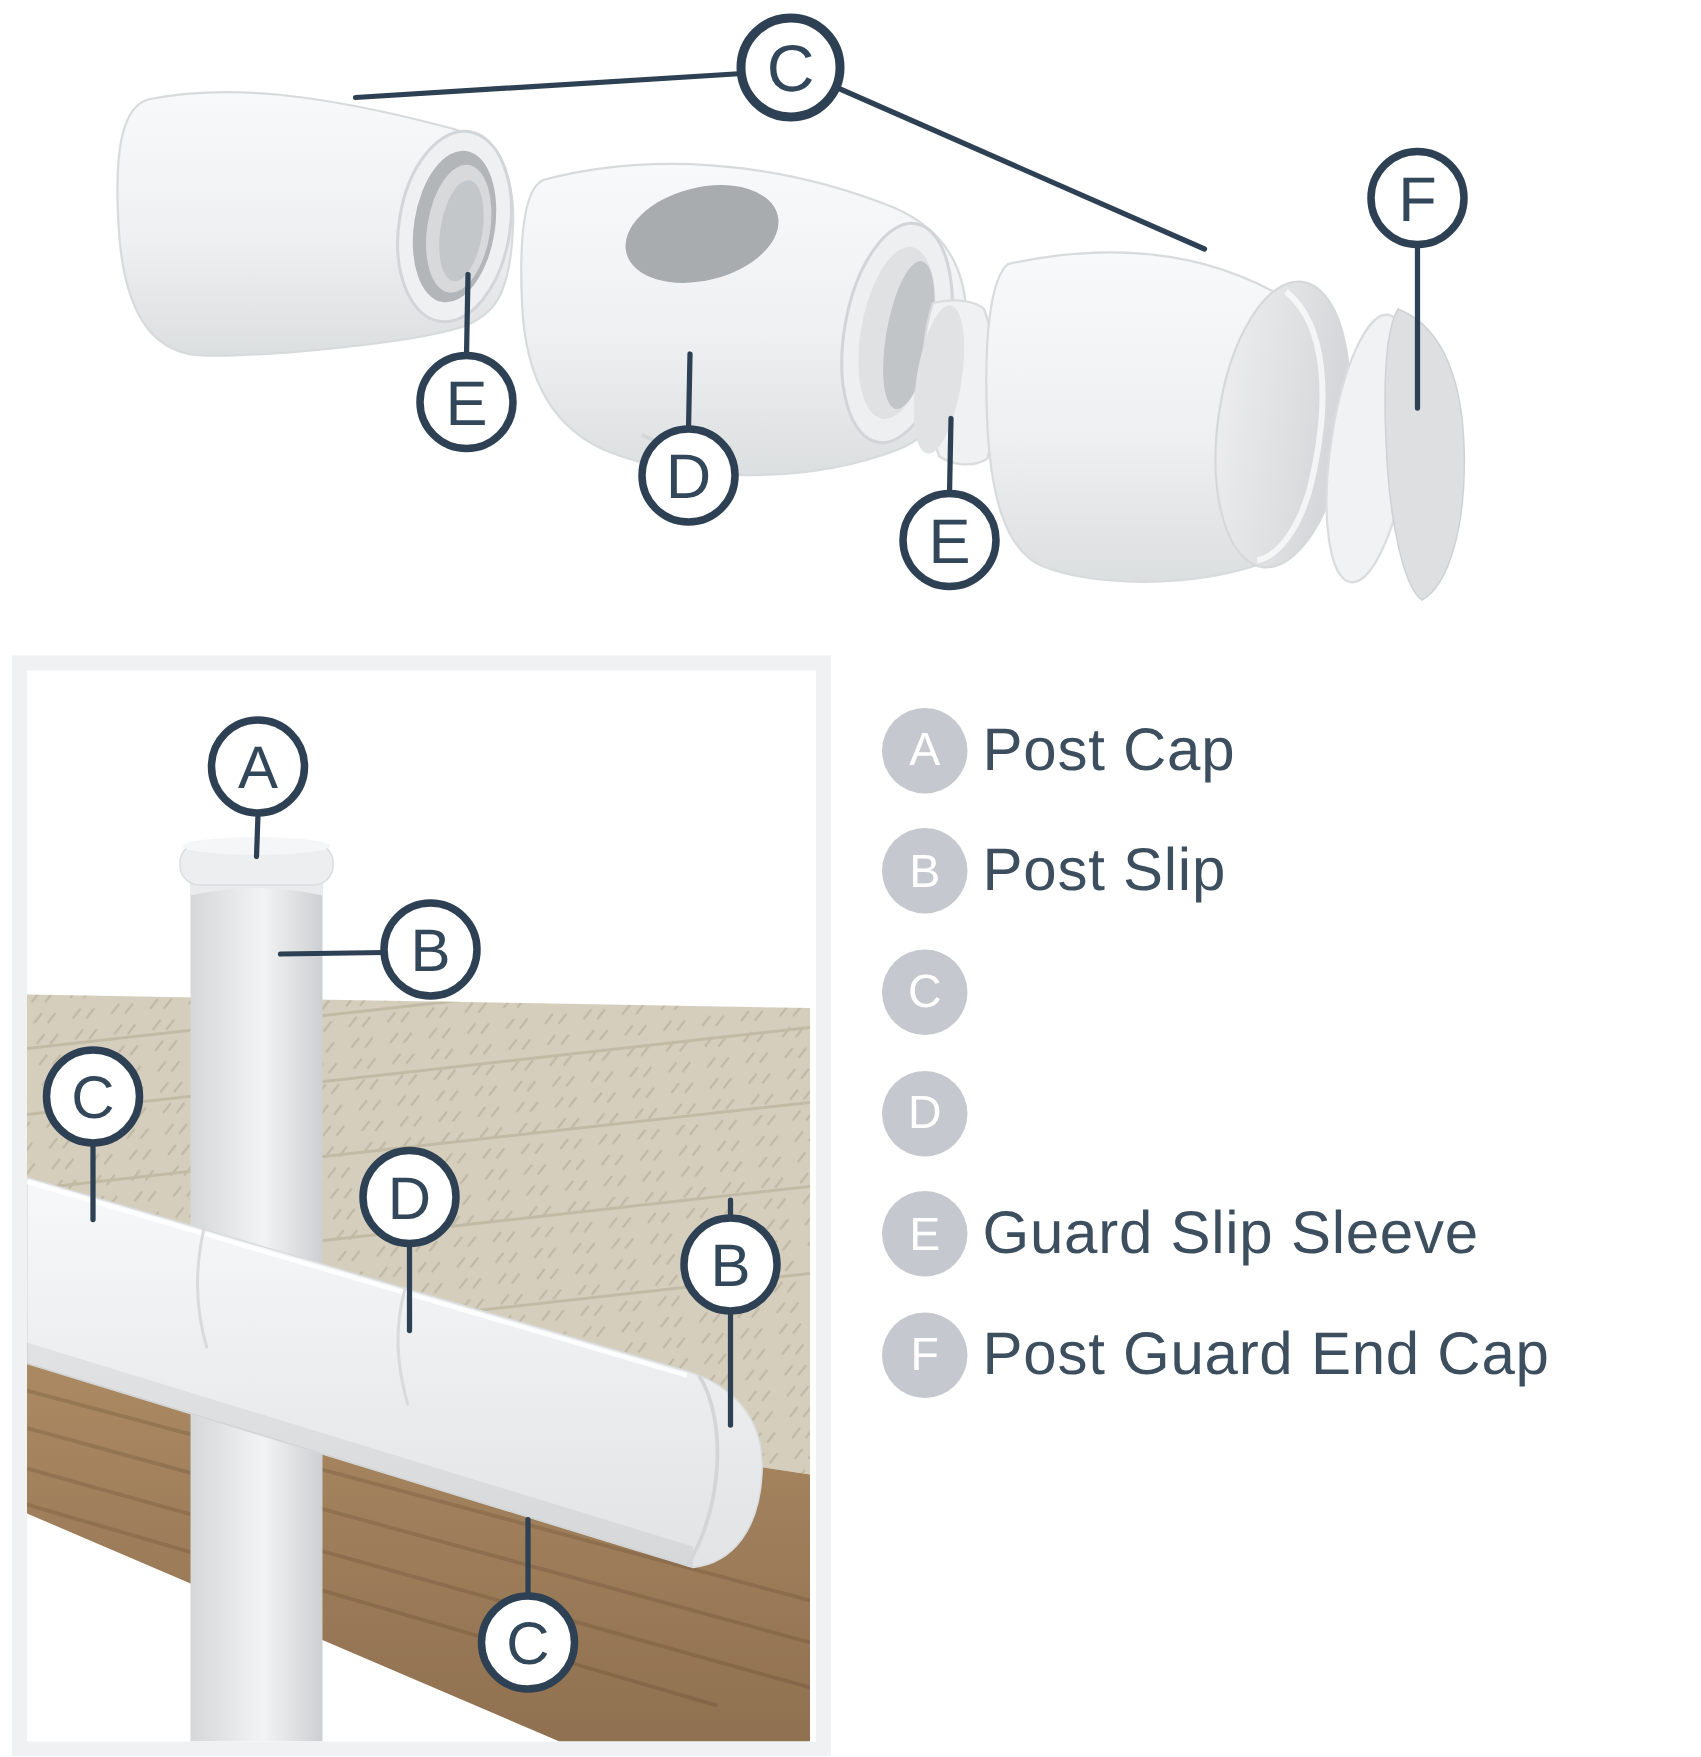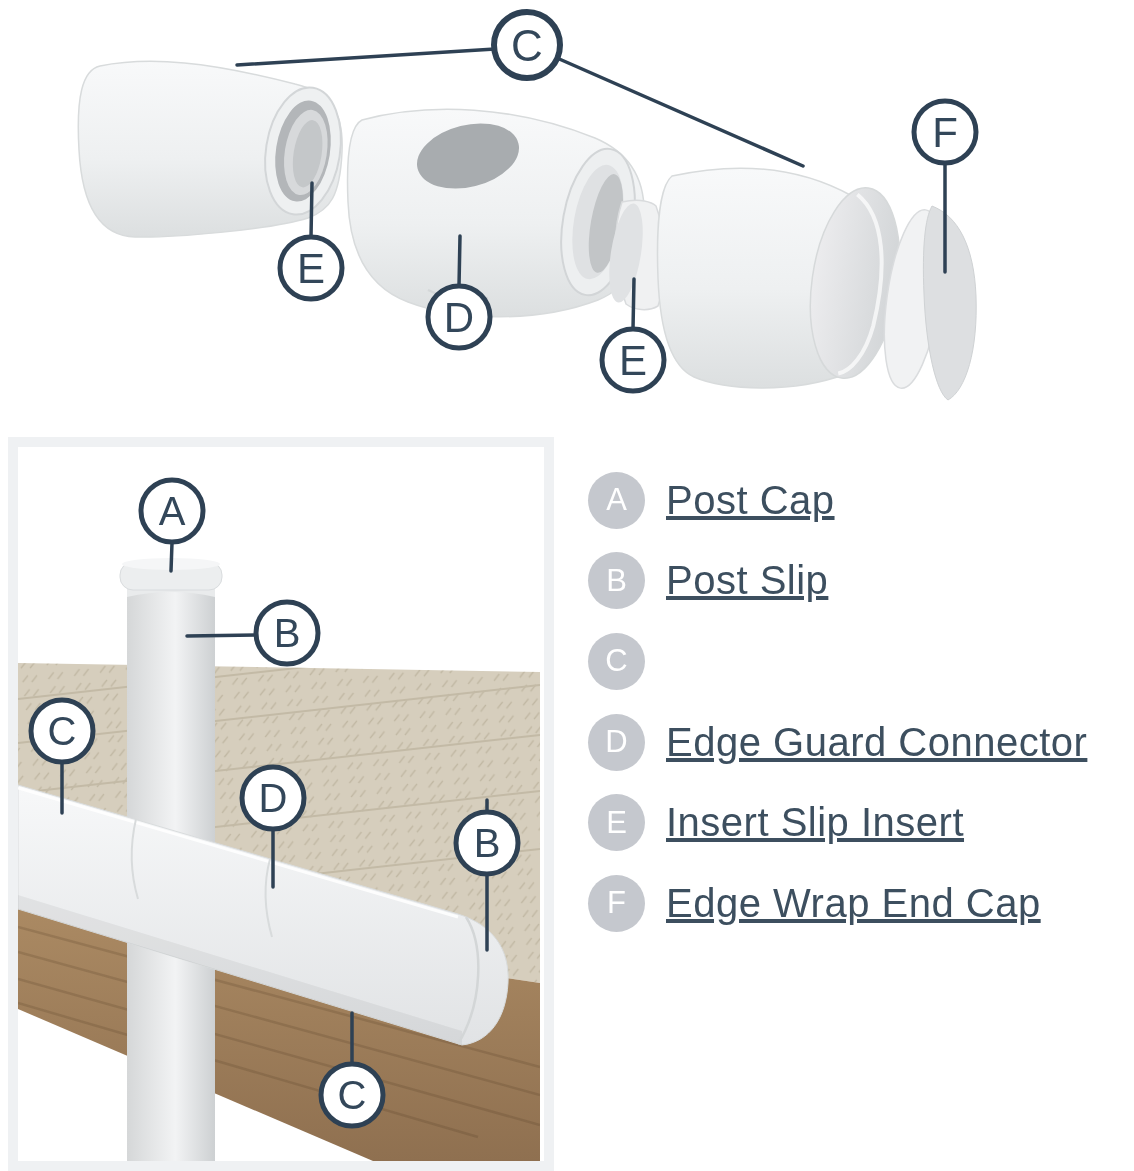--- a/index.html
+++ b/index.html
@@ -7,21 +7,21 @@
         font-family:"Liberation Sans", sans-serif;}
   #exploded-svg{position:absolute;left:0;top:0;}
   #photo-frame{position:absolute;left:8px;top:437px;width:526px;height:714px;
                background:#ffffff;border:10px solid #eff1f3;}
   #photo-svg{display:block;}
   #legend{position:absolute;left:588px;top:460px;width:546px;}
   .legend-row{display:flex;align-items:center;height:80.6px;}
   .badge{width:57px;height:57px;border-radius:50%;background:#c5c8ce;color:#ffffff;
          display:flex;align-items:center;justify-content:center;
          font-size:31px;flex:0 0 57px;}
-  .legend-label{margin-left:21px;font-size:40px;color:#3d4f5f;letter-spacing:0.5px;white-space:nowrap;text-decoration:underline;}
+  .legend-label{margin-left:10px;font-size:40px;color:#3d4f5f;letter-spacing:0.5px;white-space:nowrap;}
   .co-circle{fill:#ffffff;stroke:#2e4154;}
   .co-line{stroke:#2e4154;stroke-width:3.5;fill:none;stroke-linecap:round;}
   .co-text{fill:#33475a;text-anchor:middle;}
 </style>
 </head>
 <body>
 
 <div id="page">
 
   <svg id="exploded-svg" width="1134" height="432" viewBox="0 0 1134 432">
@@ -226,25 +226,24 @@
     </div>
     <div class="legend-row">
       <span class="badge">B</span>
       <span class="legend-label">Post Slip</span>
     </div>
     <div class="legend-row">
       <span class="badge">C</span>
     </div>
     <div class="legend-row">
       <span class="badge">D</span>
-      <span class="legend-label">Edge Guard Connector</span>
     </div>
     <div class="legend-row">
       <span class="badge">E</span>
-      <span class="legend-label">Insert Slip Insert</span>
+      <span class="legend-label">Guard Slip Sleeve</span>
     </div>
     <div class="legend-row">
       <span class="badge">F</span>
-      <span class="legend-label">Edge Wrap End Cap</span>
+      <span class="legend-label">Post Guard End Cap</span>
     </div>
   </div>
 
 </div>
 
 </body></html>

